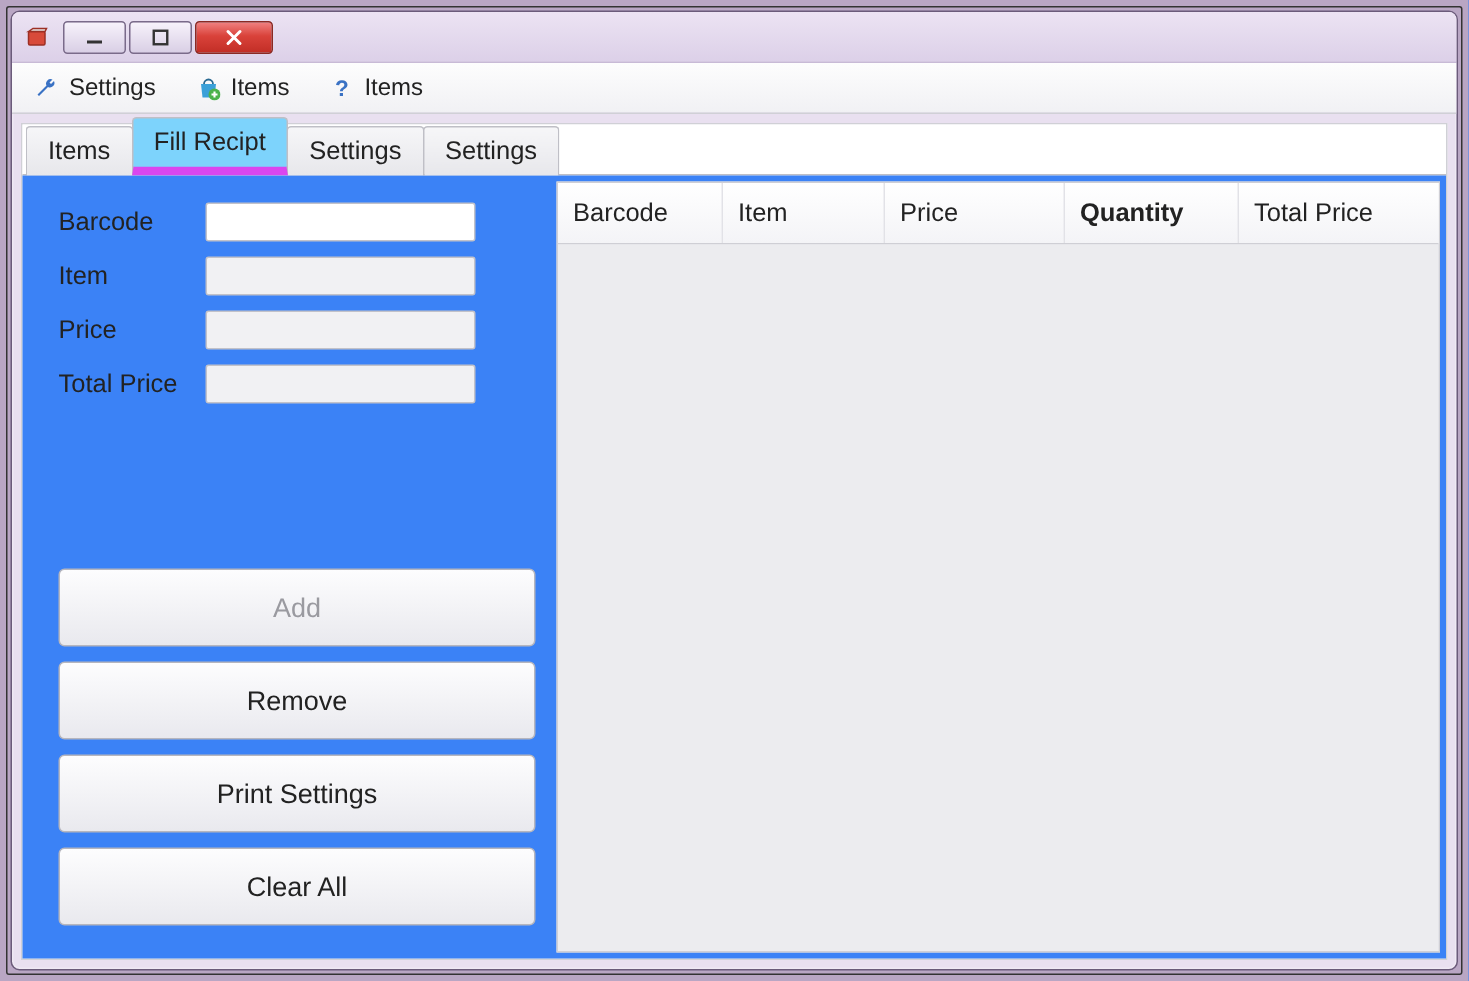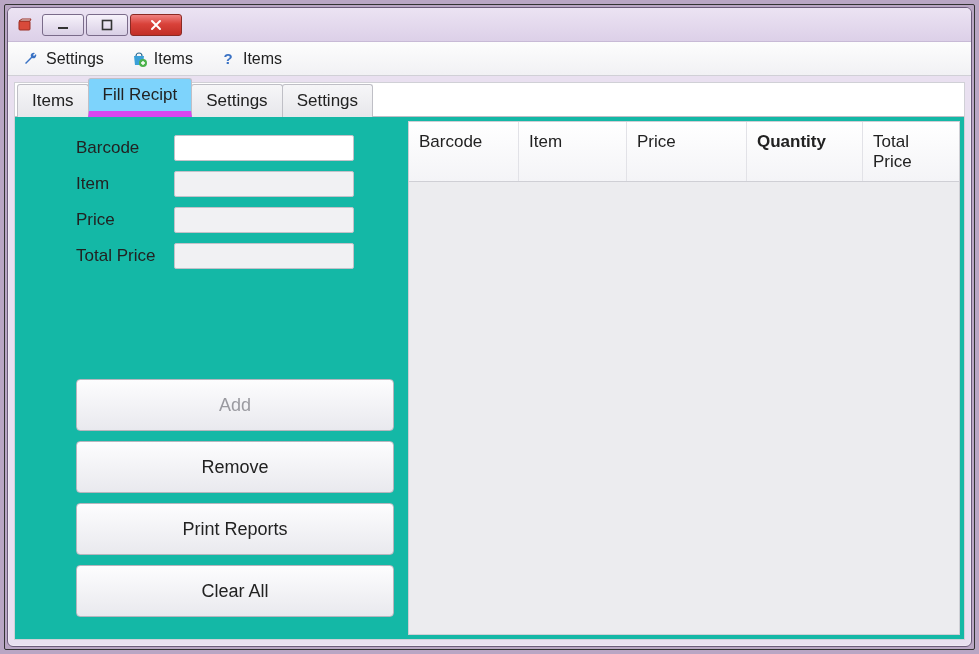--- a/index.html
+++ b/index.html
@@ -128,22 +128,21 @@
     }
     .tab.active {
       background: #7dd3fc;
       border-bottom: 6px solid #d946ef;
       top: 1px;
       z-index: 2;
     }
     .tab-body {
       flex: 1;
       display: flex;
-      background: #14b8a6;
-      padding-left: 37px;
+      background: #3b82f6;
     }
     .left-panel {
       width: 356px;
       padding: 18px 14px 14px 24px;
       display: flex;
       flex-direction: column;
     }
     .form-row {
       display: flex;
       align-items: center;
@@ -309,21 +308,21 @@
         <div class="form-row">
           <label>Total Price</label>
           <input type="text" disabled="" value="" style="">
         </div>
 
         <div class="spacer"></div>
 
         <div class="btn-stack">
           <button class="wbtn" disabled="">Add</button>
           <button class="wbtn">Remove</button>
-          <button class="wbtn">Print Reports</button>
+          <button class="wbtn">Print Settings</button>
           <button class="wbtn">Clear All</button>
         </div>
       </div>
 
       <div class="right-panel">
         <div class="grid-header">
           <div class="gh c1">Barcode</div>
           <div class="gh c2">Item</div>
           <div class="gh c3">Price</div>
           <div class="gh c4">Quantity</div>

